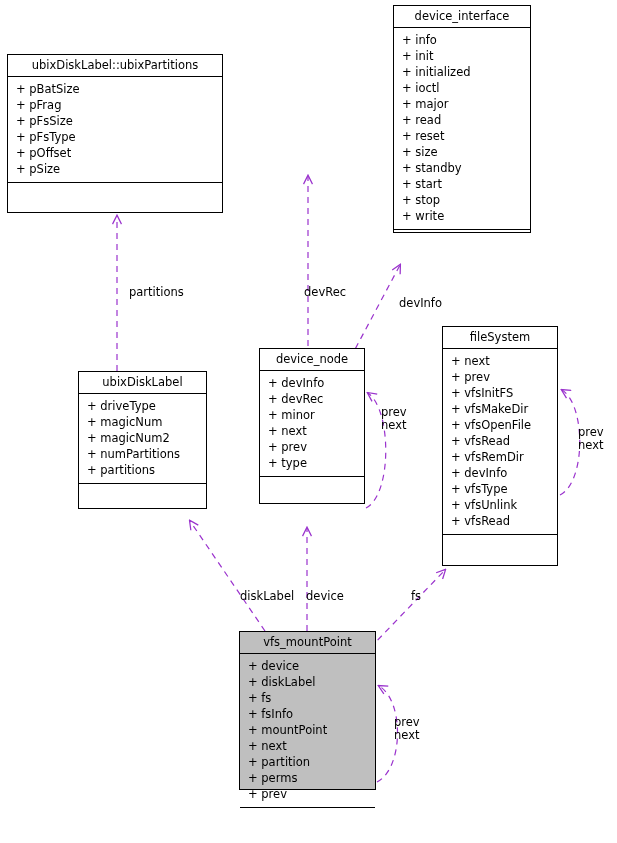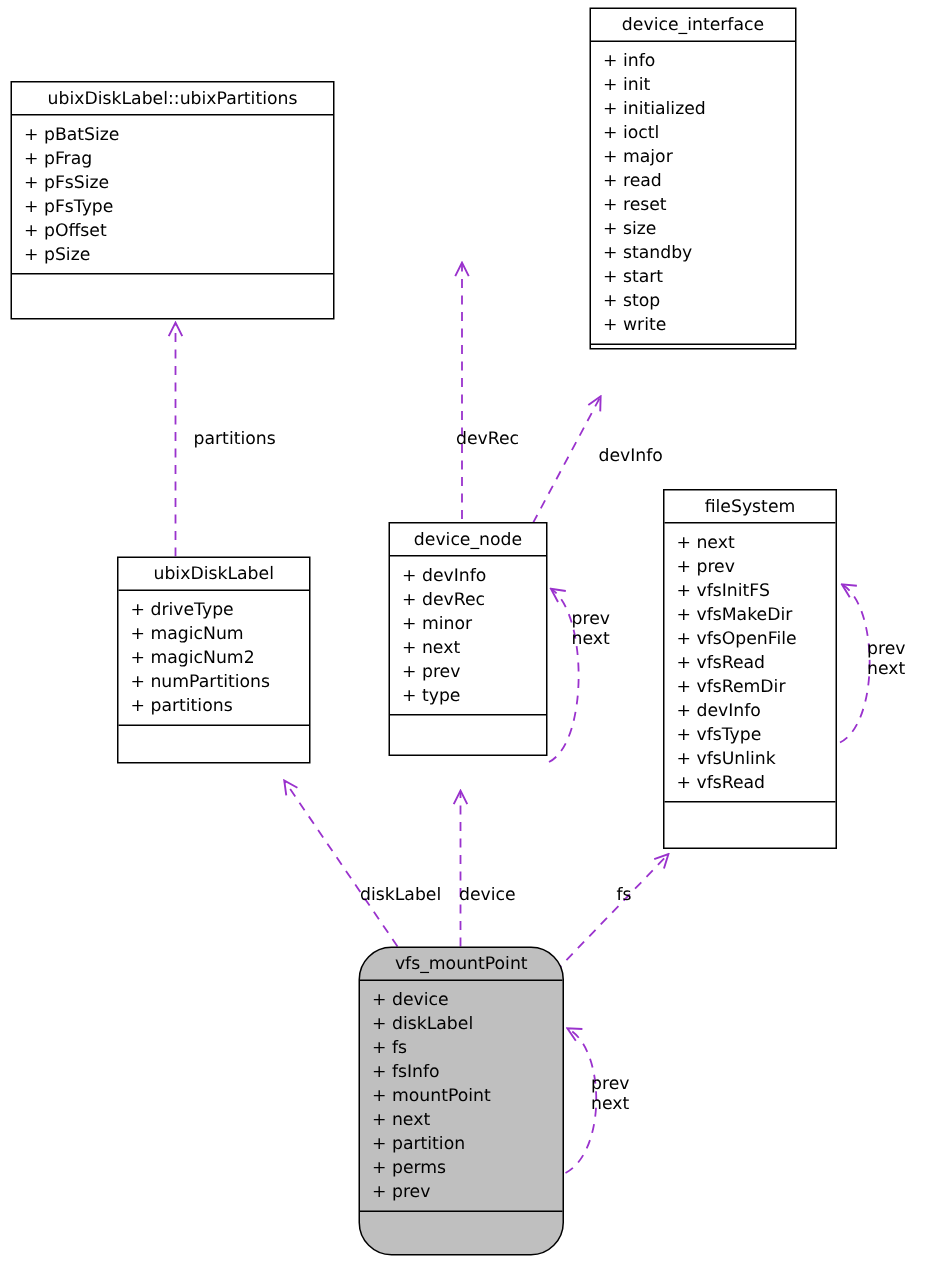--- a/index.html
+++ b/index.html
@@ -137,21 +137,21 @@
       <div class="cls-attr">+ devInfo</div>
       <div class="cls-attr">+ devRec</div>
       <div class="cls-attr">+ minor</div>
       <div class="cls-attr">+ next</div>
       <div class="cls-attr">+ prev</div>
       <div class="cls-attr">+ type</div>
     </div>
     <div class="cls-ops"></div>
   </div>
 
-  <div class="uml-class highlight" style="left:239px;top:631px;width:137px;height:206px;border-radius:22px;">
+  <div class="uml-class highlight" style="left:239px;top:631px;width:137px;height:159px;">
     <div class="cls-title">vfs_mountPoint</div>
     <div class="cls-attrs">
       <div class="cls-attr">+ device</div>
       <div class="cls-attr">+ diskLabel</div>
       <div class="cls-attr">+ fs</div>
       <div class="cls-attr">+ fsInfo</div>
       <div class="cls-attr">+ mountPoint</div>
       <div class="cls-attr">+ next</div>
       <div class="cls-attr">+ partition</div>
       <div class="cls-attr">+ perms</div>

